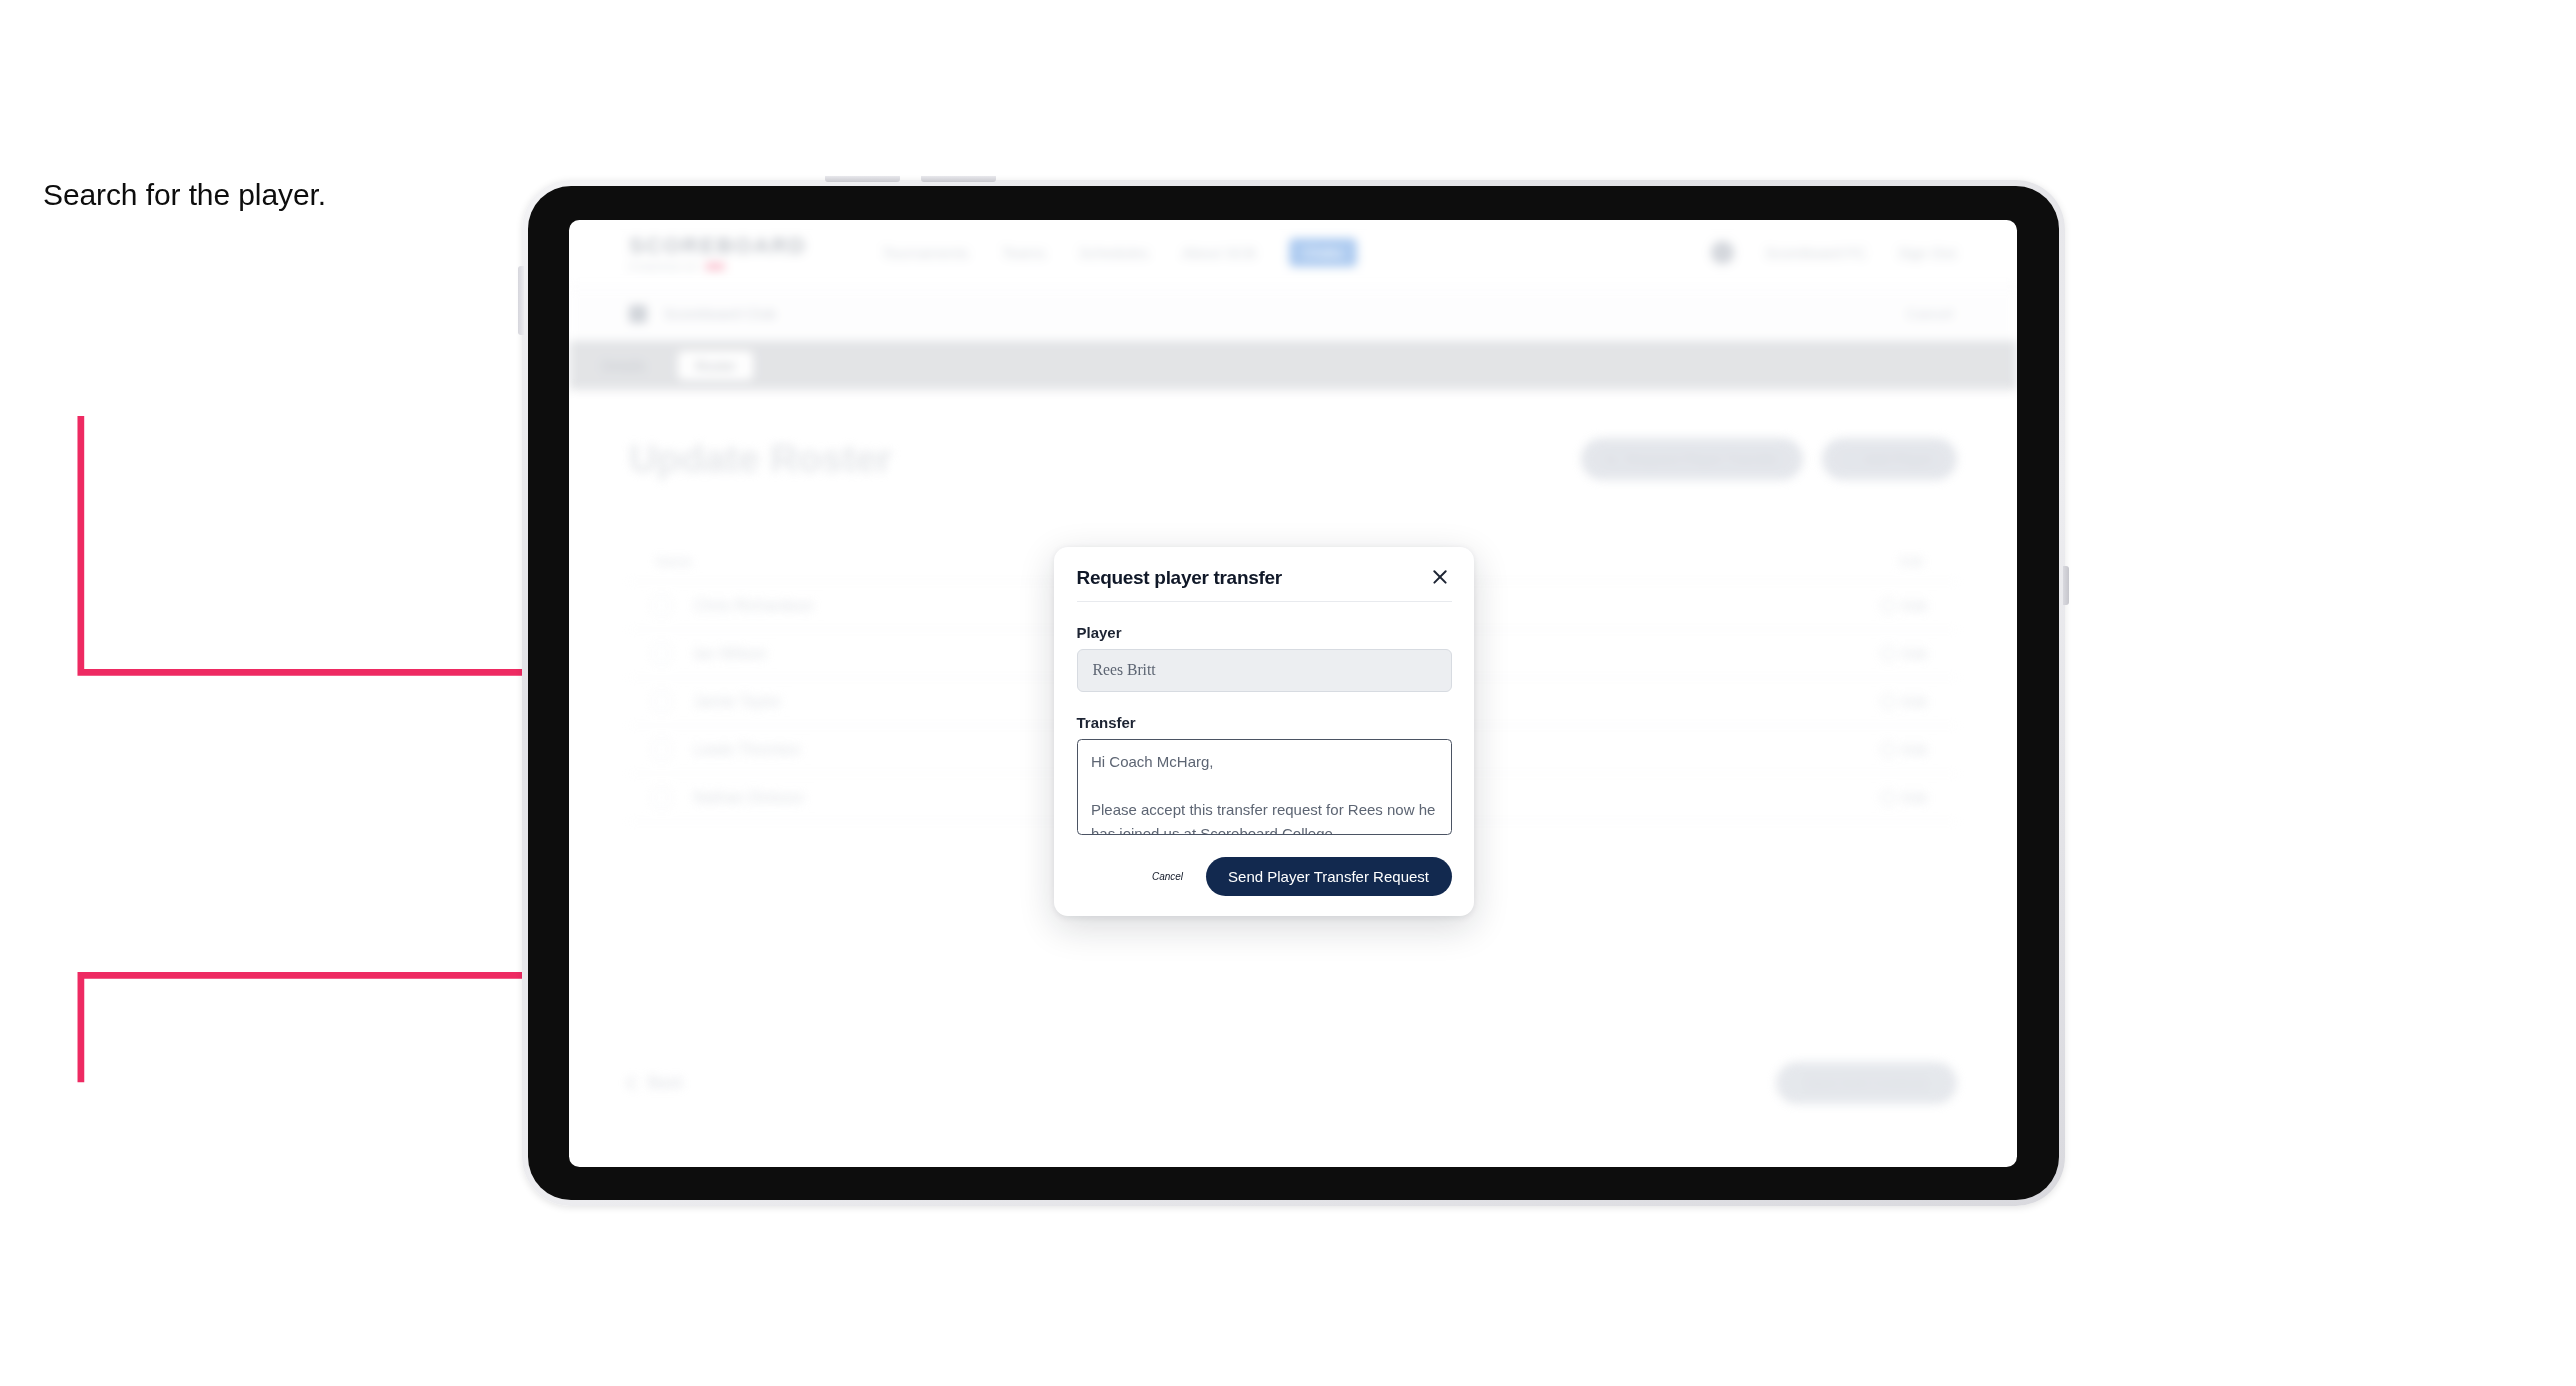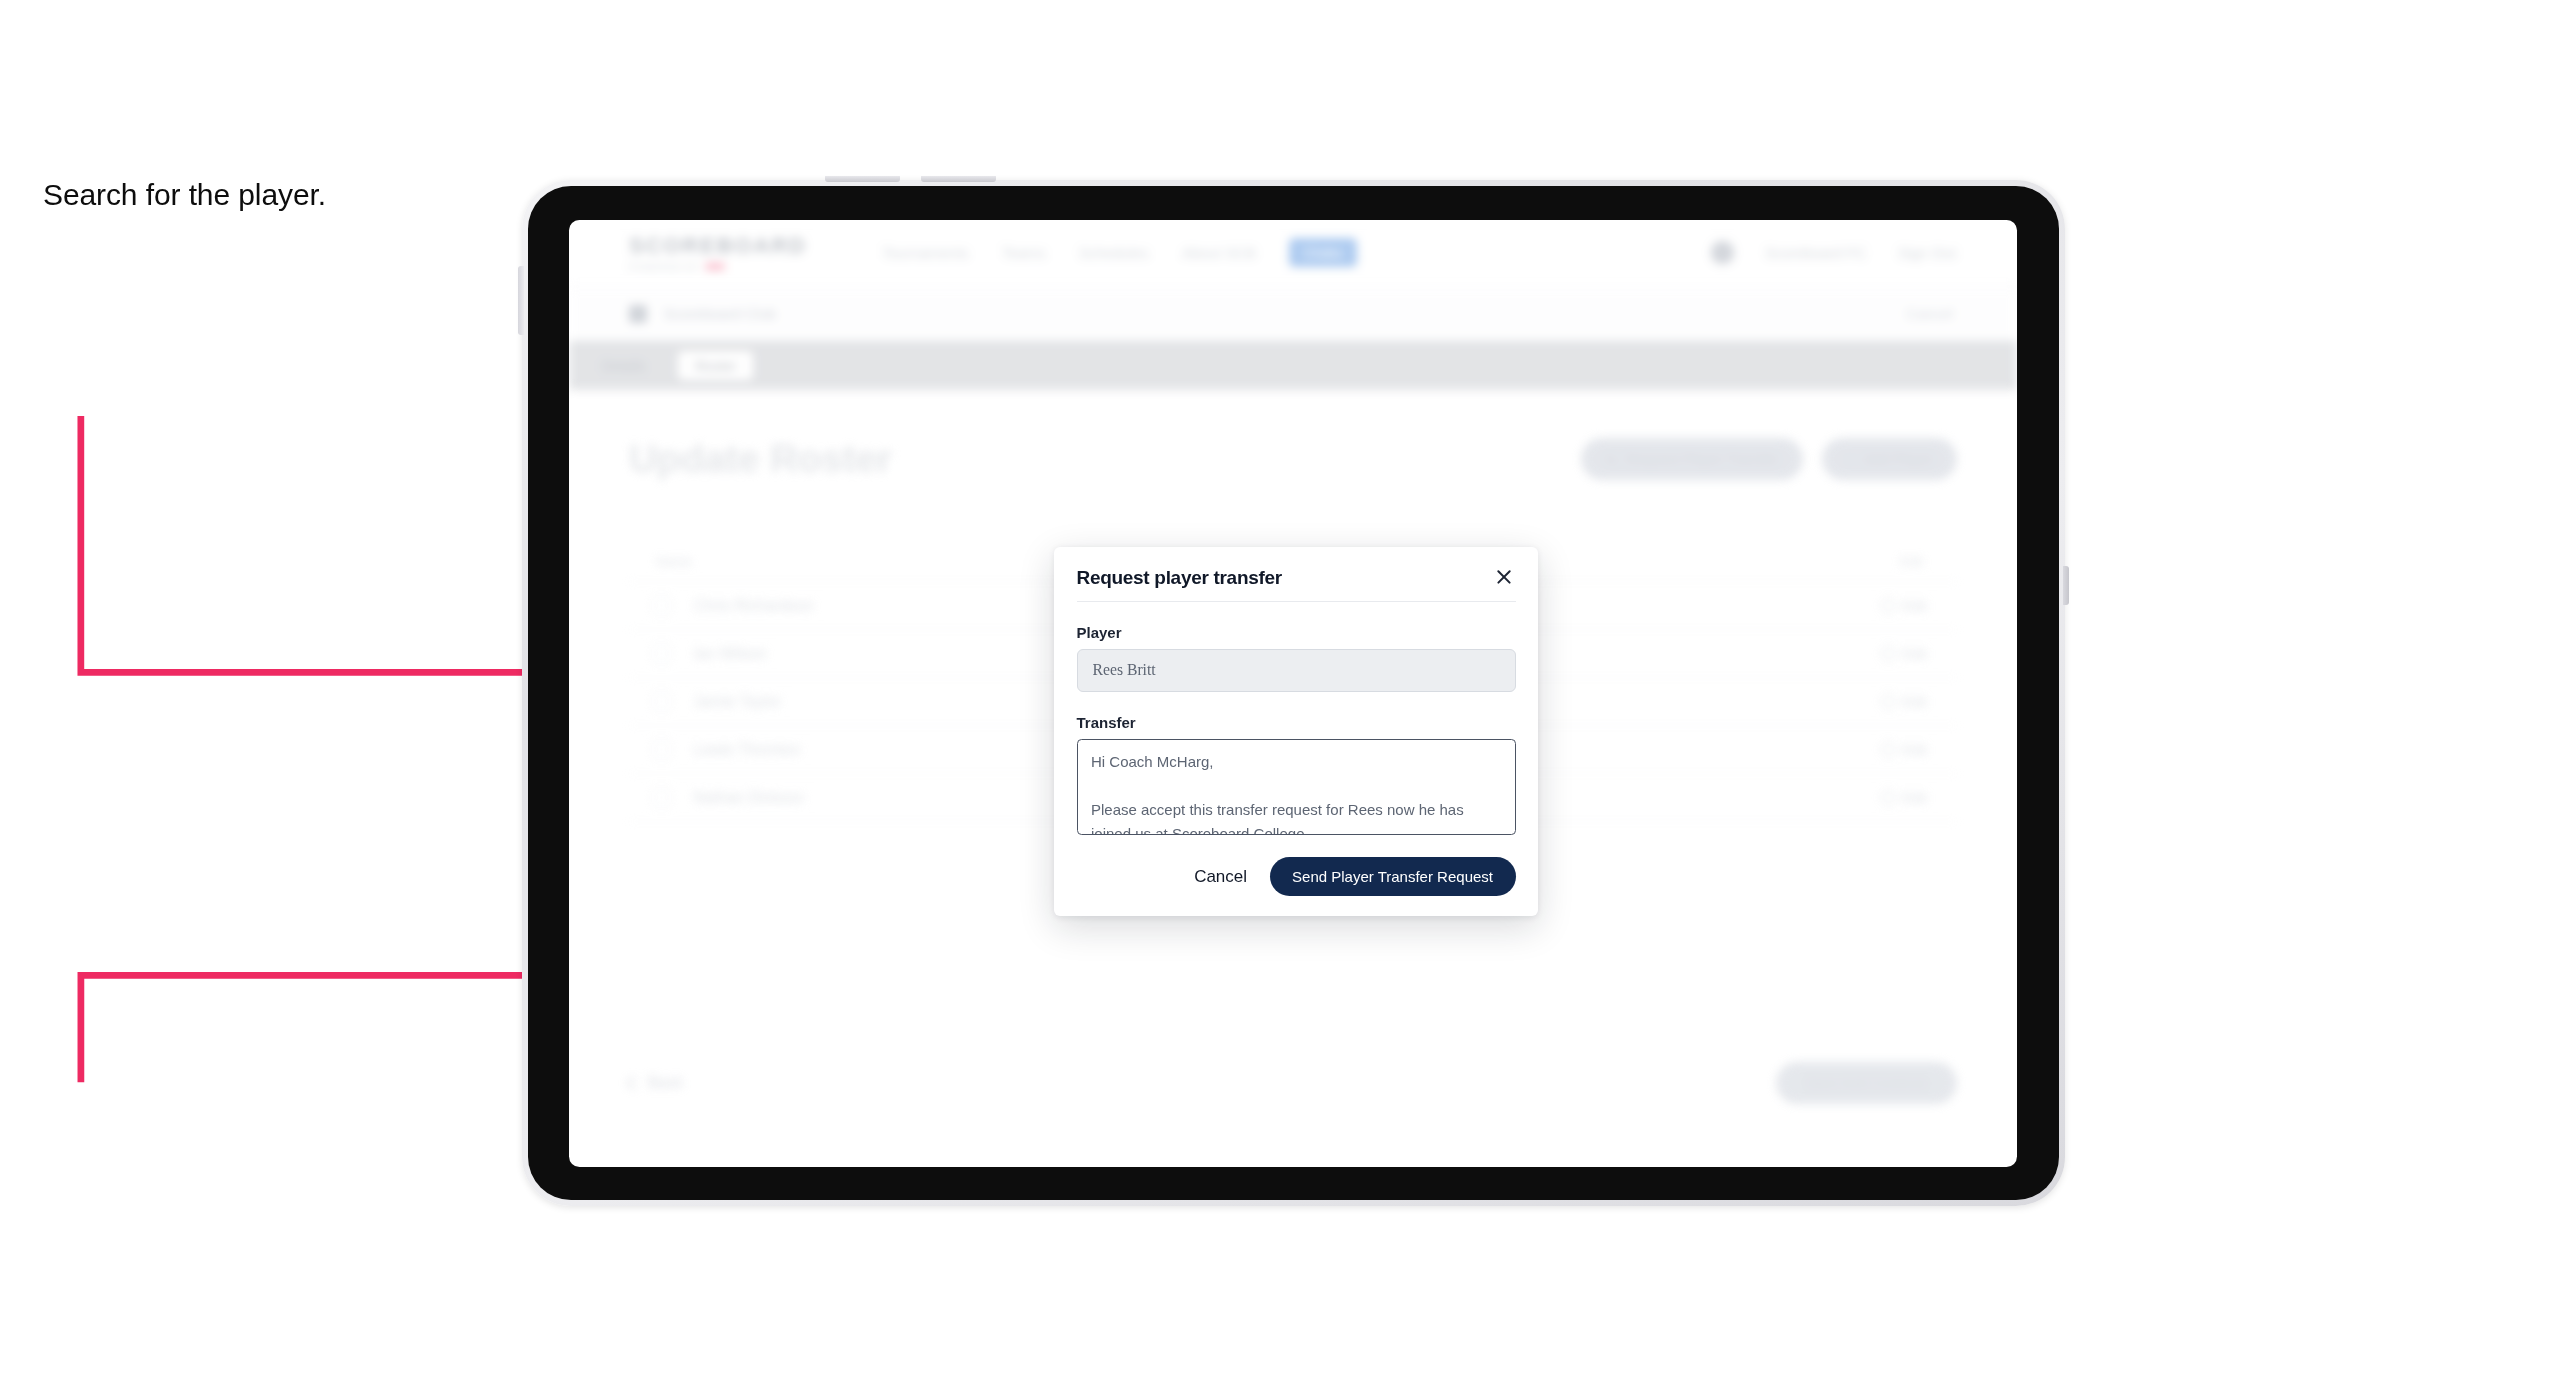--- a/index.html
+++ b/index.html
@@ -185,23 +185,23 @@
   #footer-cta {
     margin-left: auto; background: #d6dae1; border-radius: 21px; height: 42px;
     display: flex; align-items: center; padding: 0 30px;
     font-size: 14.2px; color: #c8ccd4; white-space: nowrap;
   }
 
   
   #modal {
     position: absolute;
     left: 485px; top: 327px;
-    width: 484px;
-    background: #ffffff;
-    border-radius: 6px;
+    width: 420px;
+    background: #ffffff;
+    border-radius: 14px;
     box-shadow: 0 10.5px 36px rgba(16,24,40,0.16), 0 1.5px 6px rgba(16,24,40,0.08);
     padding: 19.5px 22.5px 19.5px 22.5px;
   }
   #modal-head {
     display: flex; align-items: flex-start; justify-content: space-between;
     padding-bottom: 12px;
     border-bottom: 0.7px solid #e8eaee;
   }
   #modal-title {
     font-size: 19px; font-weight: 700; color: #101828; letter-spacing: -0.3px;
@@ -245,21 +245,21 @@
     font-size: 15px; line-height: 1.6; color: #5d6573;
     resize: none; overflow: hidden;
   }
   #modal-actions {
     margin-top: 19.5px;
     display: flex; align-items: center; justify-content: flex-end; gap: 22.5px;
   }
   #cancel-btn {
     background: none; border: none; cursor: pointer;
     font-family: "Liberation Sans", sans-serif;
-    font-size: 17px; color: #111827;
+    font-size: 10px; color: #111827; font-style: italic;
   }
   #send-btn {
     border: none; cursor: pointer;
     background: #12294f;
     color: #ffffff;
     font-family: "Liberation Sans", sans-serif;
     font-size: 15px;
     border-radius: 19.5px;
     height: 39px;
     padding: 0 22.5px;

